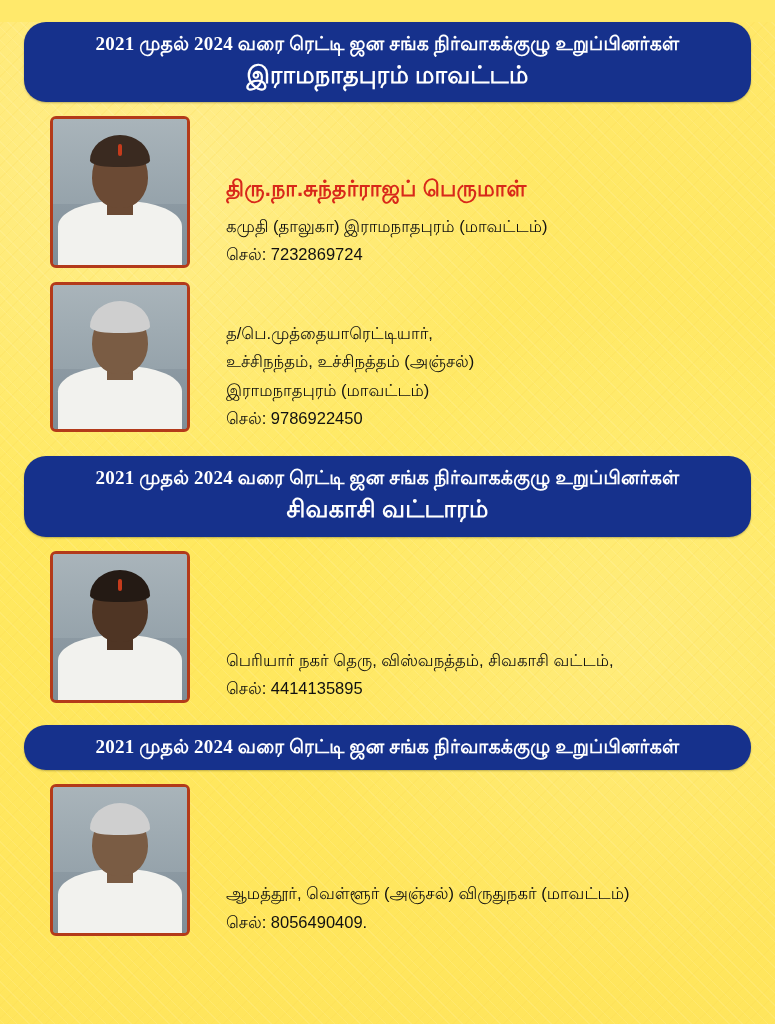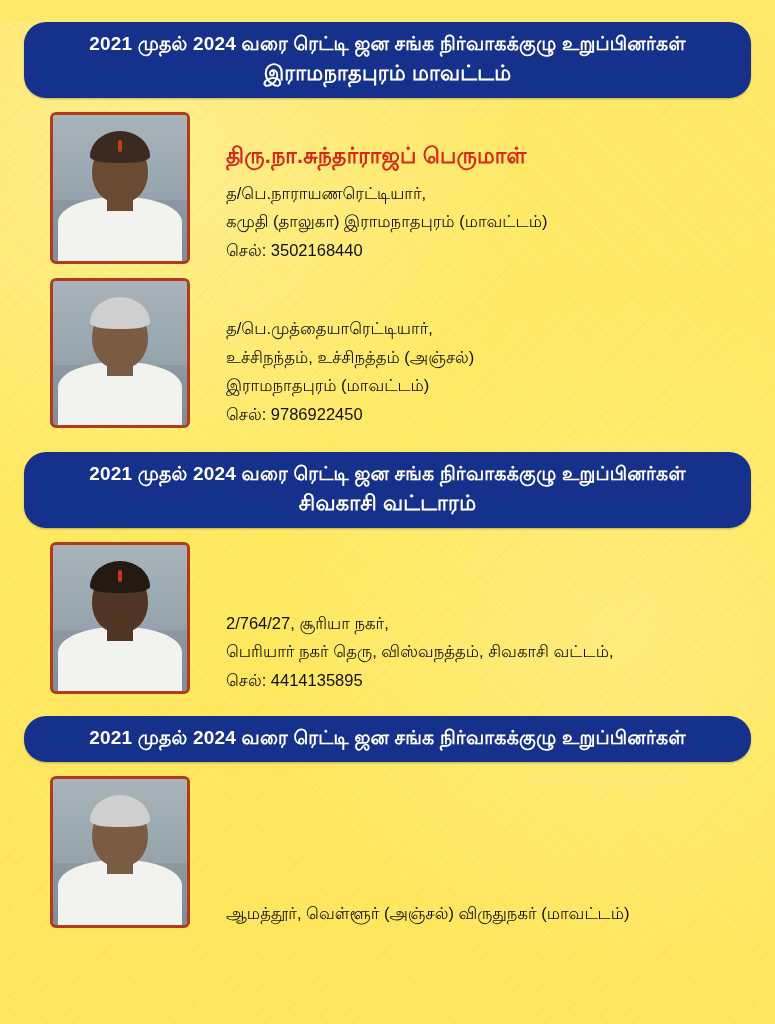--- a/index.html
+++ b/index.html
@@ -49,23 +49,24 @@
     text-align: center;
     line-height: 1.45;
     box-shadow: 0 1px 2px rgba(0,0,0,0.25);
   }
   .banner .ln {
     display: block;
     font-size: 19px;
     font-weight: 700;
     letter-spacing: 0.2px;
     white-space: nowrap;
+    font-family: Liberation Serif, serif;
   }
   .banner .ln2 {
-    font-size: 21px;
+    font-size: 24px;
   }
 
   .banner-1 { margin-top: 22px; }
   .banner-2 { margin-top: 24px; }
   .banner-3 { margin-top: 22px; }
 
   
   .member {
     display: flex;
     align-items: flex-end;
@@ -186,23 +187,22 @@
           <div class="bg-top"></div>
           <div class="body"></div>
           <div class="neck"></div>
           <div class="head"></div>
           <div class="hair"></div>
           <div class="mark"></div>
         </div>
       </div>
       <div class="details">
         <p class="member-name">திரு.நா.சுந்தர்ராஜப் பெருமாள்</p>
-        <p class="addr-line">த/பெ.நாராயணரெட்டியார்,</p>
         <p class="addr-line">கமுதி (தாலுகா) இராமநாதபுரம் (மாவட்டம்)</p>
-        <p class="addr-line">செல்:  3502168440</p>
+        <p class="addr-line">செல்:  7232869724</p>
       </div>
     </div>
 
     <div class="member member-2">
       <div class="photo-frame">
         <div class="photo grey">
           <div class="bg-top"></div>
           <div class="body"></div>
           <div class="neck"></div>
           <div class="head"></div>
@@ -227,21 +227,20 @@
         <div class="photo dark">
           <div class="bg-top"></div>
           <div class="body"></div>
           <div class="neck"></div>
           <div class="head"></div>
           <div class="hair"></div>
           <div class="mark"></div>
         </div>
       </div>
       <div class="details">
-        <p class="addr-line">2/764/27, சூரியா நகர்,</p>
         <p class="addr-line">பெரியார் நகர் தெரு, விஸ்வநத்தம், சிவகாசி வட்டம்,</p>
         <p class="addr-line">செல்:  4414135895</p>
       </div>
     </div>
 
     <div class="banner banner-3">
       <span class="ln">2021 முதல் 2024 வரை ரெட்டி ஜன சங்க நிர்வாகக்குழு உறுப்பினர்கள்</span>
     </div>
 
     <div class="member member-4">
@@ -249,17 +248,18 @@
         <div class="photo grey">
           <div class="bg-top"></div>
           <div class="body"></div>
           <div class="neck"></div>
           <div class="head"></div>
           <div class="hair"></div>
         </div>
       </div>
       <div class="details">
         <p class="addr-line">ஆமத்தூர், வெள்ளூர் (அஞ்சல்) விருதுநகர் (மாவட்டம்)</p>
+        <p class="addr-line">செல்:  8056490409.</p>
       </div>
     </div>
 
   </div>
 </div>
 
 </body></html>

